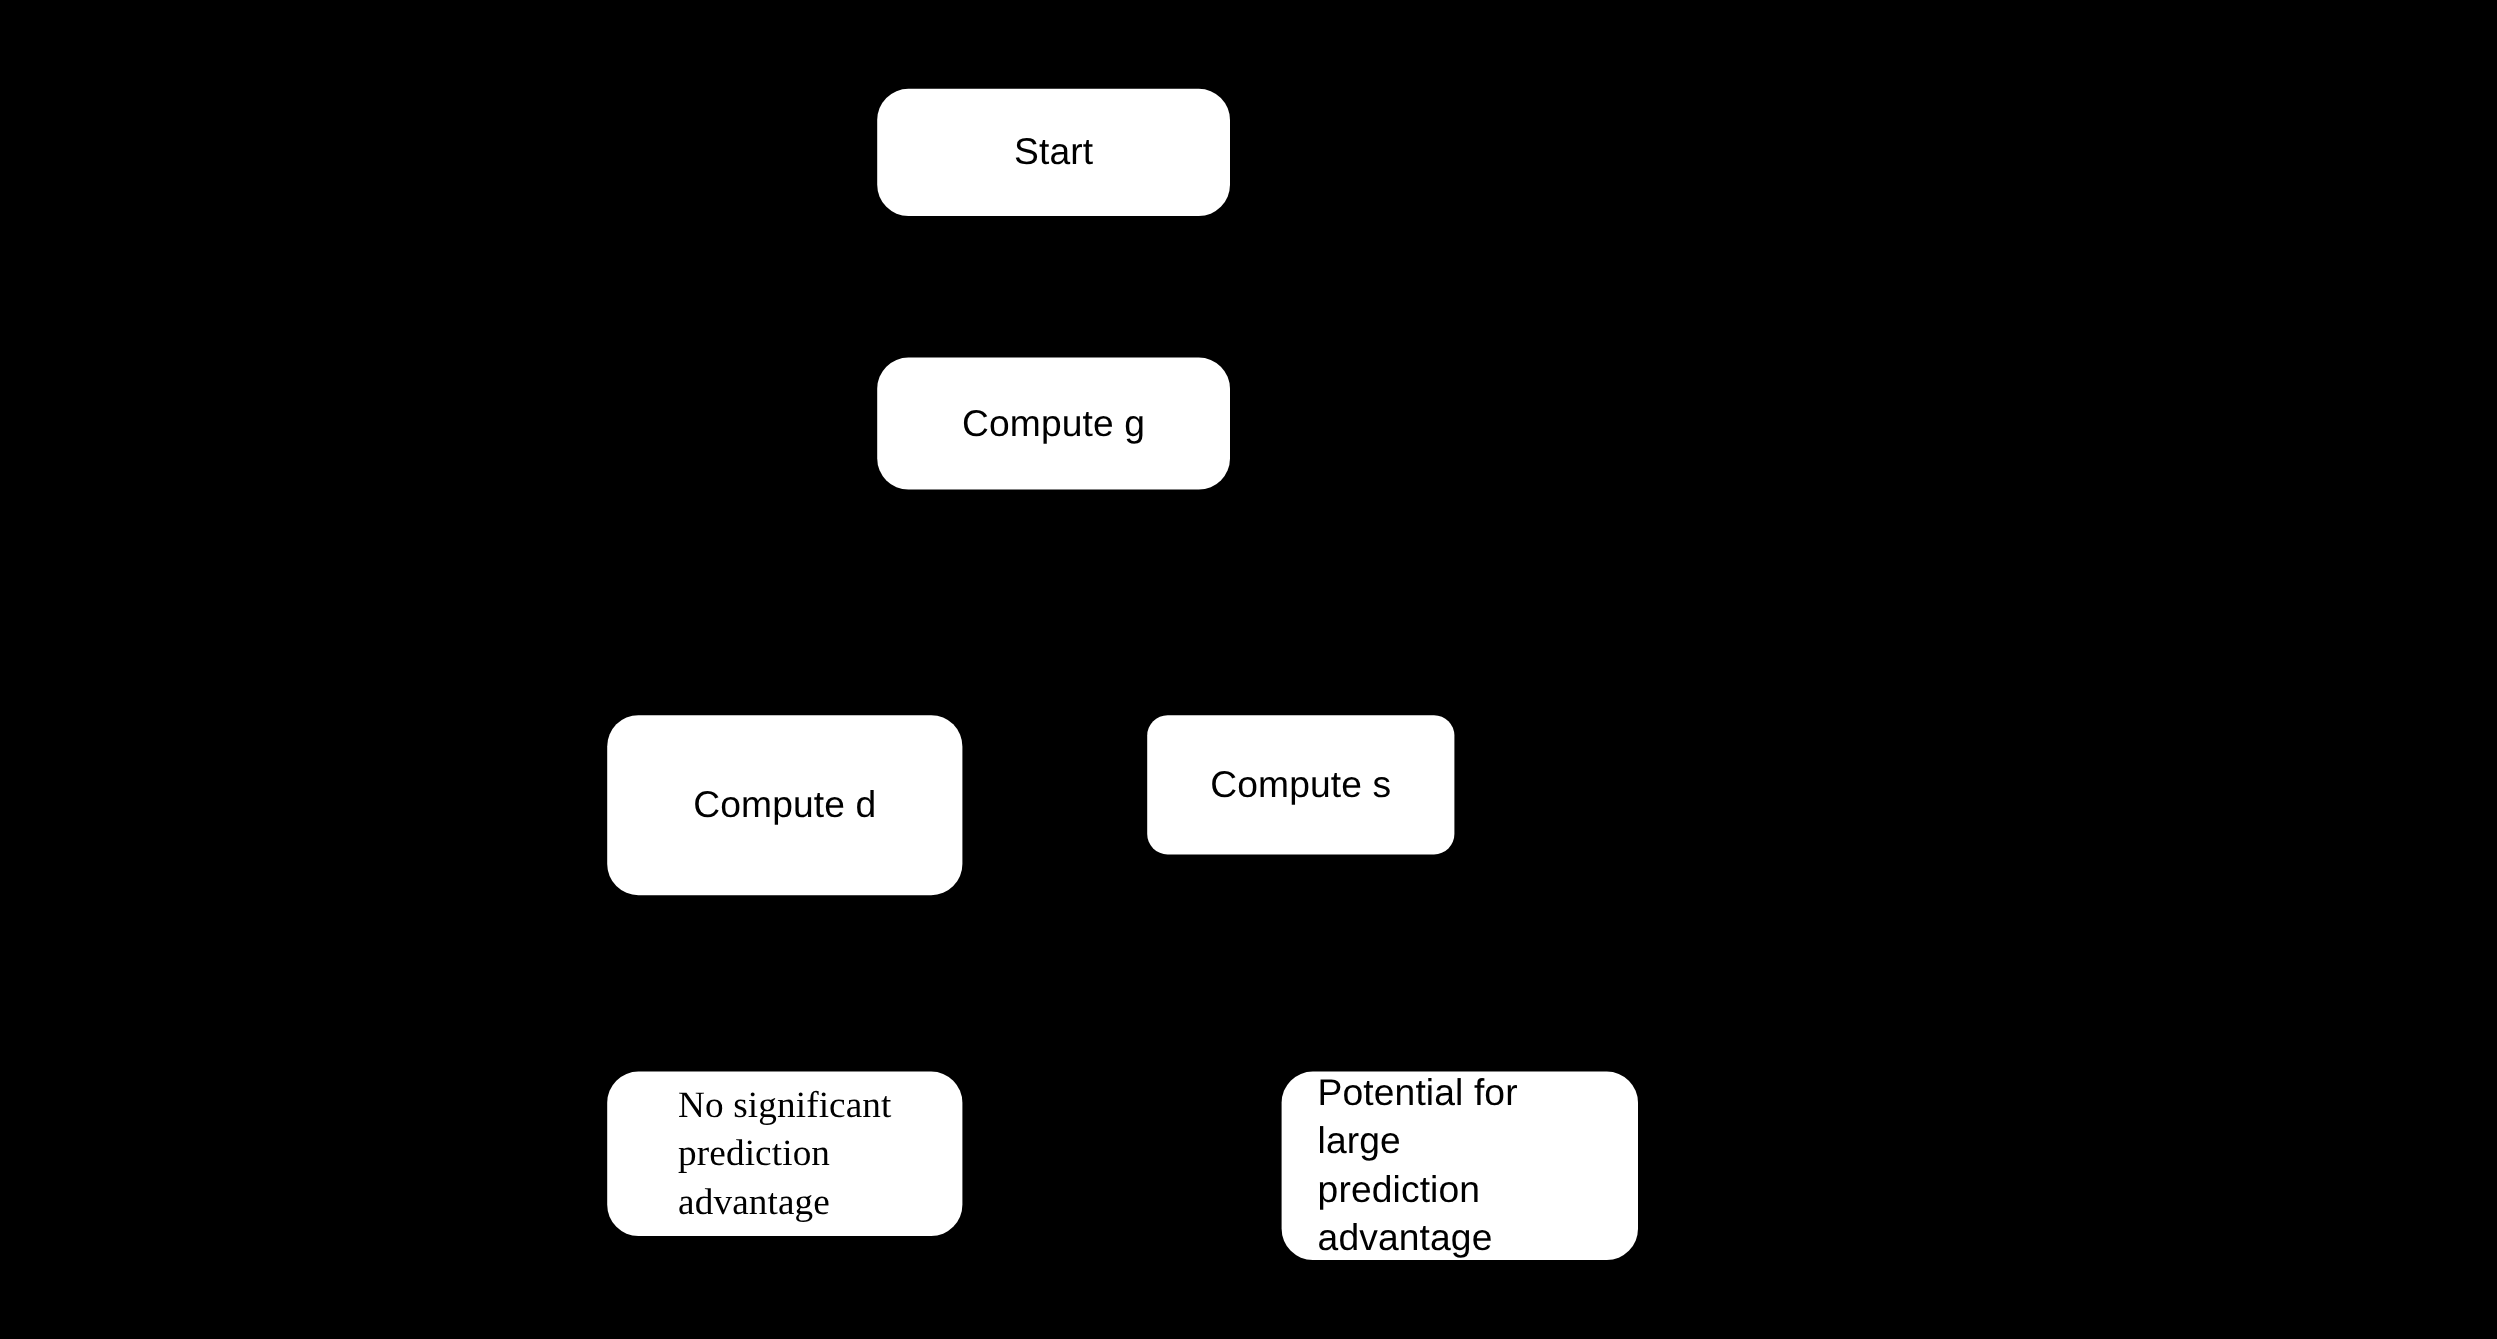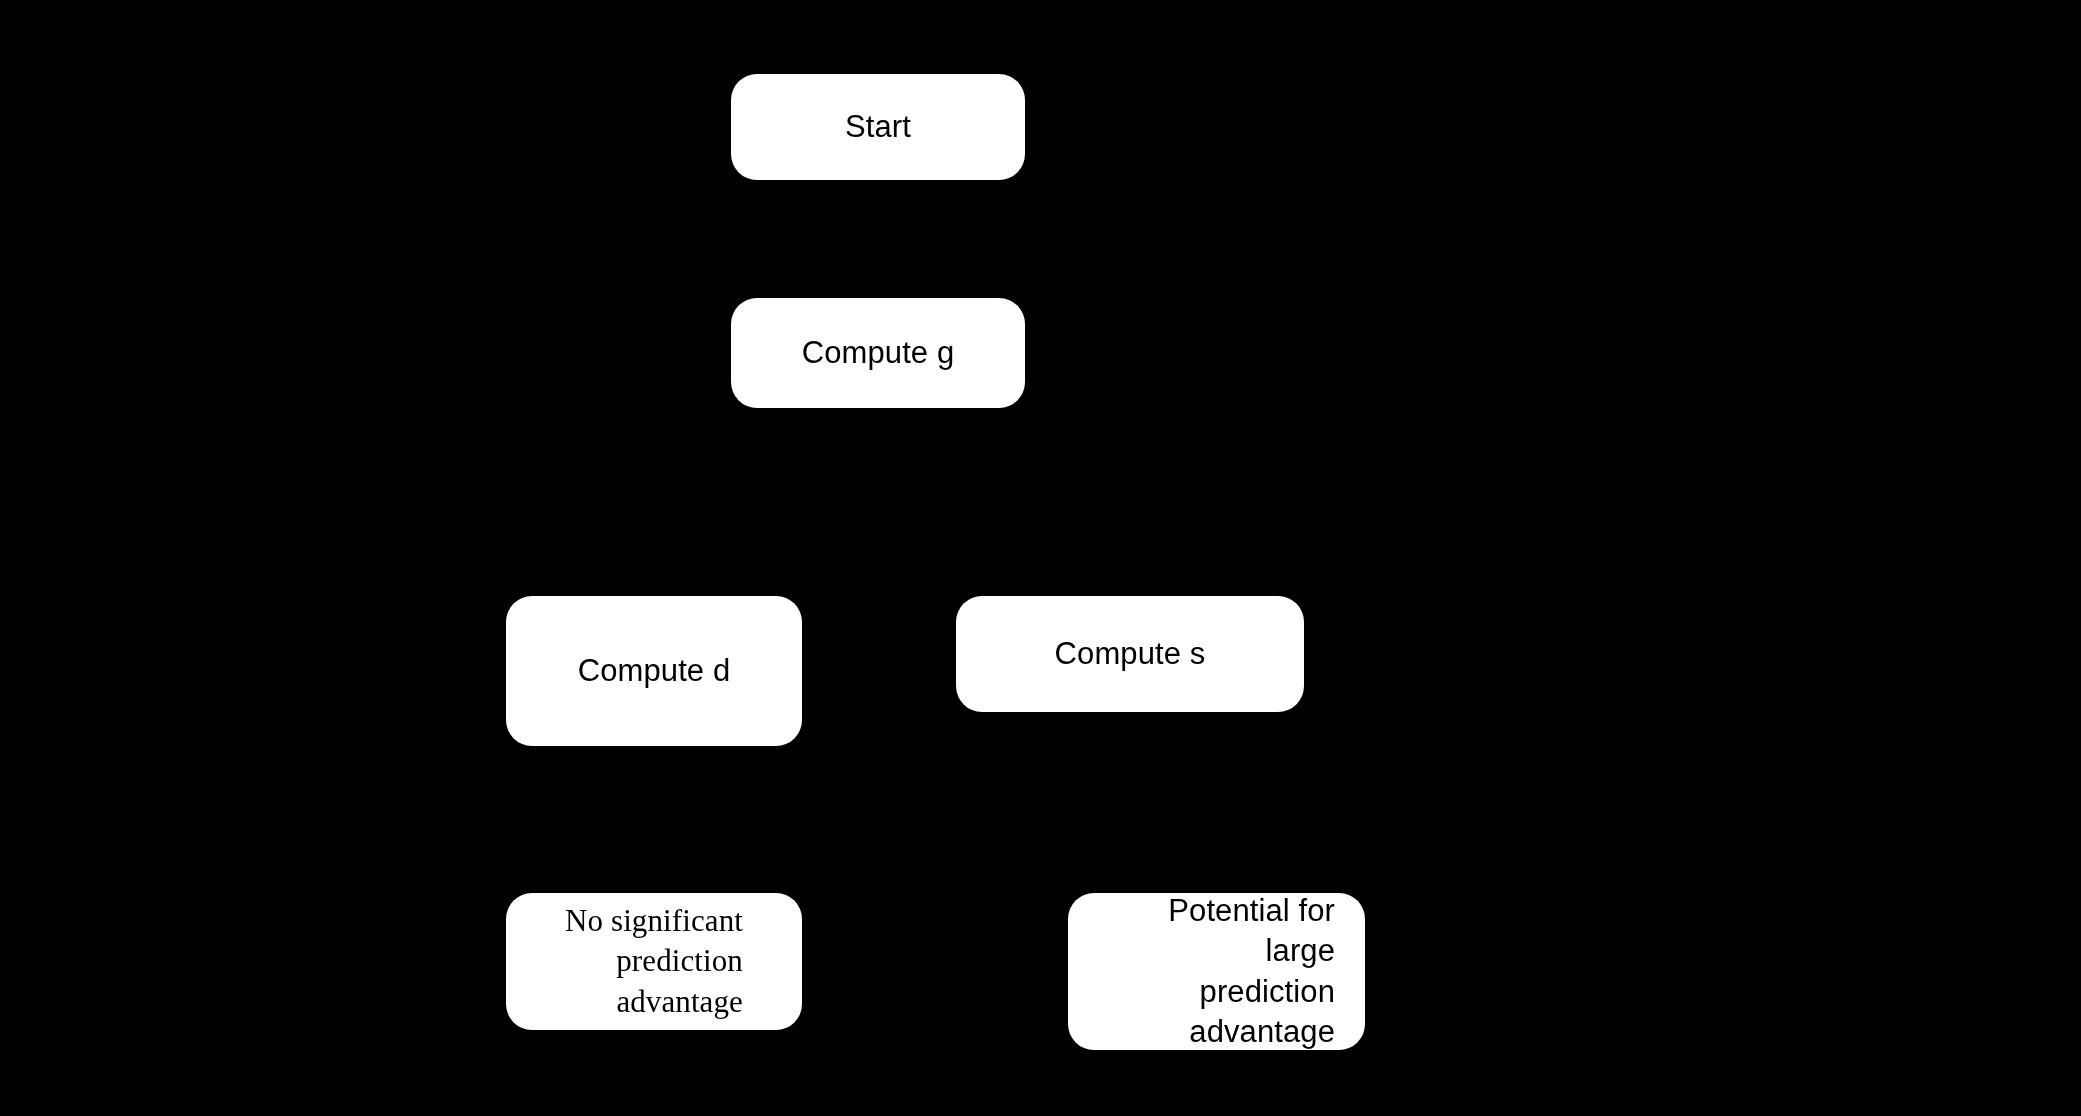--- a/index.html
+++ b/index.html
@@ -25,21 +25,21 @@
   }
   .node {
     position: absolute;
     box-sizing: border-box;
     background: #ffffff;
     color: #000000;
     border-radius: 26px;
     display: flex;
     align-items: center;
     justify-content: center;
-    text-align: right;
+    text-align: left;
     line-height: 1.30;
     font-size: 31px;
     font-weight: 400;
     letter-spacing: 0.1px;
     padding: 4px 30px;
     white-space: pre-line;
     z-index: 2;
   }
 </style>
 </head>
@@ -61,21 +61,21 @@
       <path d="M1104,712 L1104,800 L1216,800 L1216,887"></path>
     </g>
   </svg>
 
   <div class="node" style="left:731px; top:74px; width:294px; height:106px;">Start</div>
 
   <div class="node" style="left:731px; top:298px; width:294px; height:110px;">Compute g</div>
 
   <div class="node" style="left:506px; top:596px; width:296px; height:150px;">Compute d</div>
 
-  <div class="node" style="left:956px; top:596px; width:348px; height:116px;">Compute s</div>
+  <div class="node" style="left:956px; top:596px; width:256px; height:116px;border-radius:17px;">Compute s</div>
 
   <div class="node" style="left:506px; top:893px; width:296px; height:137px;font-family:Liberation Serif, serif;">No significant
 prediction
 advantage</div>
 
   <div class="node" style="left:1068px; top:893px; width:297px; height:157px;">Potential for large
 prediction
 advantage</div>
 
 </div>

